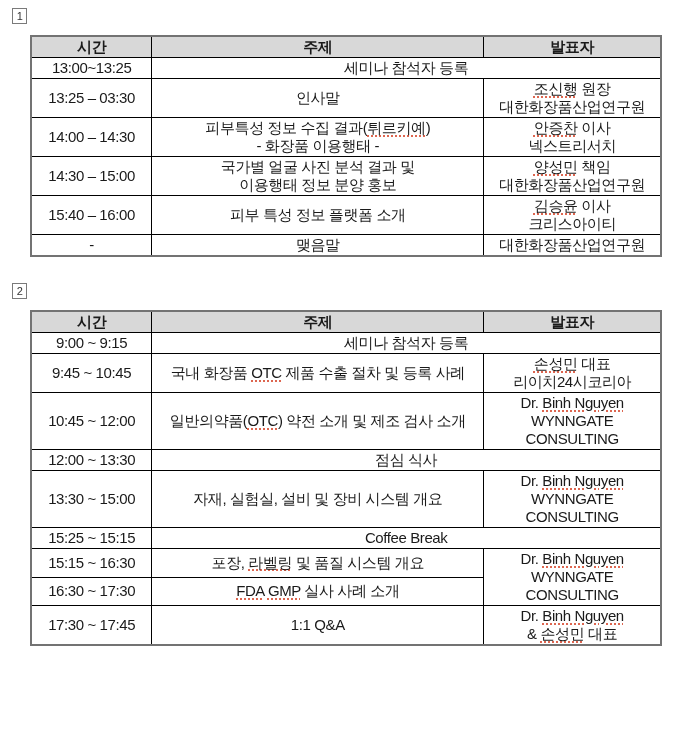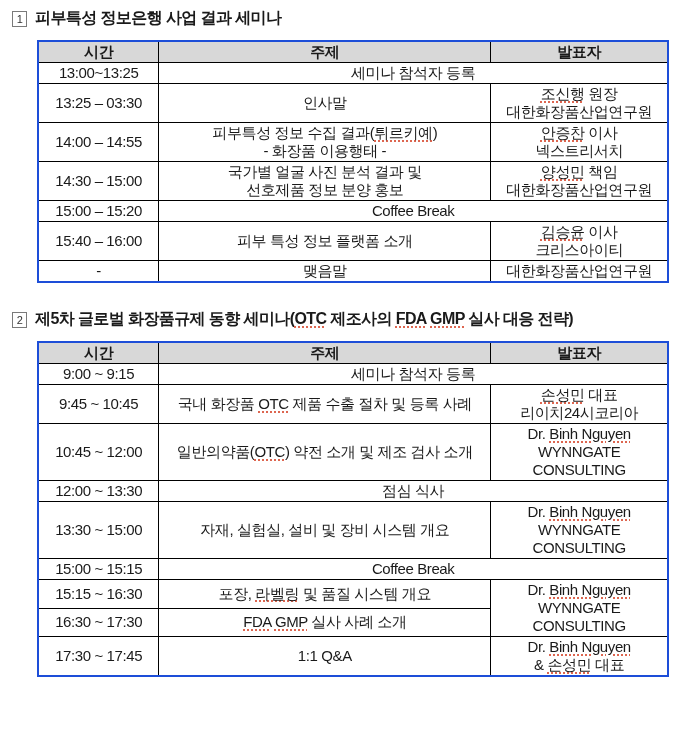--- a/index.html
+++ b/index.html
@@ -35,22 +35,22 @@
     font-weight: normal;
     color: #333;
     background: #fff;
     flex: 0 0 auto;
   }
 
   table.sched {
     border-collapse: collapse;
     table-layout: fixed;
     width: 632px;
-    margin-left: 25px;
-    border: 2px solid #1d4ed8;
+    margin-left: 18px;
+    border: 2px solid #737373;
   }
   .sched th, .sched td {
     border: 1px solid #000;
     text-align: center;
     vertical-align: middle;
     font-size: 15px;
     line-height: 18px;
     padding: 1px 2px;
     letter-spacing: -0.4px;
     overflow: hidden;
@@ -72,21 +72,20 @@
     text-decoration-thickness: 2px;
     text-underline-offset: 2px;
   }
 </style>
 </head>
 <body>
 
 <section class="seminar">
   <h2 class="title">
     <span class="numbox">1</span>
-    <span class="title-text">피부특성 정보은행 사업 결과 세미나</span>
   </h2>
   <table class="sched">
     <thead>
         <tr>
           <th class="c-time">시간</th>
           <th class="c-topic">주제</th>
           <th class="c-presenter">발표자</th>
         </tr>
       </thead>
     <tbody>
@@ -100,45 +99,39 @@
           <td class="c-time">13:25 – 03:30</td>
           <td class="c-topic">
             <div>인사말</div>
           </td>
           <td class="c-presenter">
             <div><span class="sp">조신행</span> 원장</div>
             <div>대한화장품산업연구원</div>
           </td>
         </tr>
         <tr>
-          <td class="c-time">14:00 – 14:55</td>
+          <td class="c-time">14:00 – 14:30</td>
           <td class="c-topic">
             <div>피부특성 정보 수집 결과(<span class="sp">튀르키예</span>)</div>
             <div>- 화장품 이용행태 -</div>
           </td>
           <td class="c-presenter">
             <div><span class="sp">안증찬</span> 이사</div>
             <div>넥스트리서치</div>
           </td>
         </tr>
         <tr>
           <td class="c-time">14:30 – 15:00</td>
           <td class="c-topic">
             <div>국가별 얼굴 사진 분석 결과 및</div>
-            <div>선호제품 정보 분양 홍보</div>
+            <div>이용행태 정보 분양 홍보</div>
           </td>
           <td class="c-presenter">
             <div><span class="sp">양성민</span> 책임</div>
             <div>대한화장품산업연구원</div>
-          </td>
-        </tr>
-        <tr>
-          <td class="c-time">15:00 – 15:20</td>
-          <td class="c-topic" colspan="2">
-            <div>Coffee Break</div>
           </td>
         </tr>
         <tr>
           <td class="c-time">15:40 – 16:00</td>
           <td class="c-topic">
             <div>피부 특성 정보 플랫폼 소개</div>
           </td>
           <td class="c-presenter">
             <div><span class="sp">김승윤</span> 이사</div>
             <div>크리스아이티</div>
@@ -153,21 +146,20 @@
             <div>대한화장품산업연구원</div>
           </td>
         </tr>
       </tbody>
   </table>
 </section>
 
 <section class="seminar">
   <h2 class="title">
     <span class="numbox">2</span>
-    <span class="title-text">제5차 글로벌 화장품규제 동향 세미나(<span class="sp">OTC</span> 제조사의 <span class="sp">FDA</span> <span class="sp">GMP</span> 실사 대응 전략)</span>
   </h2>
   <table class="sched">
     <thead>
         <tr>
           <th class="c-time">시간</th>
           <th class="c-topic">주제</th>
           <th class="c-presenter">발표자</th>
         </tr>
       </thead>
     <tbody>
@@ -209,21 +201,21 @@
           <td class="c-topic">
             <div>자재, 실험실, 설비 및 장비 시스템 개요</div>
           </td>
           <td class="c-presenter">
             <div>Dr. <span class="sp">Binh Nguyen</span></div>
             <div>WYNNGATE</div>
             <div>CONSULTING</div>
           </td>
         </tr>
         <tr>
-          <td class="c-time">15:00 ~ 15:15</td>
+          <td class="c-time">15:25 ~ 15:15</td>
           <td class="c-topic" colspan="2">
             <div>Coffee Break</div>
           </td>
         </tr>
         <tr>
           <td class="c-time">15:15 ~ 16:30</td>
           <td class="c-topic">
             <div>포장, <span class="sp">라벨링</span> 및 품질 시스템 개요</div>
           </td>
           <td class="c-presenter" rowspan="2">

